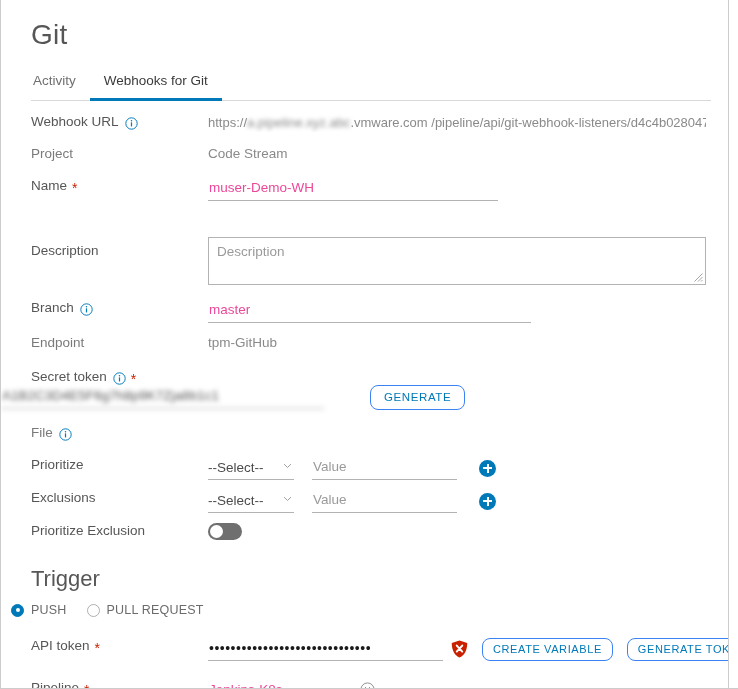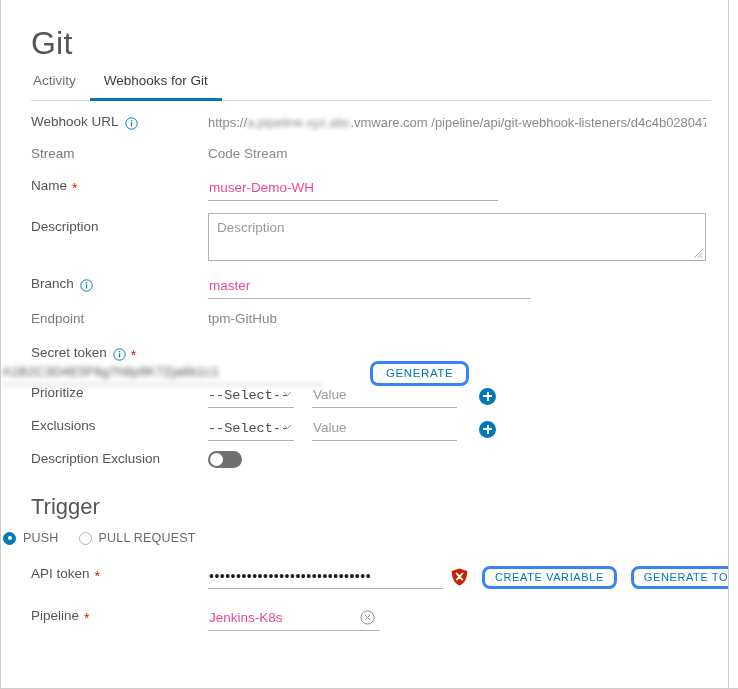--- a/index.html
+++ b/index.html
@@ -31,22 +31,22 @@
     width: 728px;
     height: 689px;
     box-sizing: border-box;
     border-right: 1px solid #cdcdcd;
     background: #fff;
     overflow: hidden;
   }
   .page-title {
     position: absolute;
     left: 30px;
-    top: 28px;
-    font-size: 32px;
+    top: 20px;
+    font-size: 28px;
     font-weight: 400;
     color: #565656;
     letter-spacing: 0.2px;
     line-height: 30px;
   }
   
   .tabbar {
     position: absolute;
     left: 30px;
     top: 72px;
@@ -195,21 +195,20 @@
   
   .uselect {
     position: relative;
     width: 86px;
     border-bottom: 1px solid #b3b3b3;
     height: 24px;
     display: flex;
     align-items: center;
     cursor: pointer;
     box-sizing: border-box;
-    font-family: Liberation Mono, monospace;
   }
   .uselect .sel-text {
     font-size: 13.5px;
     color: #4b4b4b;
     line-height: 18px;
   }
   .uselect .chev {
     position: absolute;
     right: 2px;
     top: 7px;
@@ -217,21 +216,21 @@
     height: 6px;
   }
   
   .btn {
     font-family: "Liberation Sans", sans-serif;
     display: inline-flex;
     align-items: center;
     justify-content: center;
     height: 23px;
     padding: 0 10px;
-    border: 3px solid #3b82f6;
+    border: 1px solid #3b82f6;
     border-radius: 8px;
     background: #fff;
     color: #0079b8;
     font-size: 11px;
     letter-spacing: 0.6px;
     cursor: pointer;
     white-space: nowrap;
     box-sizing: border-box;
   }
   .btn.lg { height: 25px; font-size: 11.5px; padding: 0 13px; }
@@ -350,37 +349,37 @@
                 <rect x="7.25" y="6.6" width="1.5" height="5" fill="#0079b8"></rect>
               </svg>
         </span>
       </div>
       <div class="ctrl" style="padding-top:1px;">
         <span class="url-value"><span>https://</span><span class="blurred">a.pipeline.xyz.abc</span><span>.vmware.com /pipeline/api/git-webhook-listeners/d4c4b02804780</span></span>
       </div>
     </div>
 
     <div class="row" style="height:32px;">
-      <div class="label muted">Stream</div>
+      <div class="label muted">Project</div>
       <div class="ctrl">
         <span class="readonly">Code Stream</span>
       </div>
     </div>
 
     <div class="row" style="height:36px;">
       <div class="label">
         <span>Name</span>
         <span class="req">*</span>
       </div>
       <div class="ctrl">
         <input class="uinput w290" type="text" value="muser-Demo-WH" style="">
       </div>
     </div>
 
-    <div class="row" style="height:62px;">
+    <div class="row" style="height:62px;margin-top:24px;">
       <div class="label" style="align-items:flex-start;padding-top:5px;">Description</div>
       <div class="ctrl" style="align-items:flex-start;position:relative;">
         <textarea class="tarea desc" placeholder="Description" style=""></textarea>
         <svg class="resize-grip" style="left:486px;top:36px;" width="9" height="9" viewBox="0 0 9 9">
               <path d="M8.5 0.5 L0.5 8.5 M8.5 4 L4 8.5 M8.5 7 L7 8.5" stroke="#9b9b9b" stroke-width="0.9" fill="none"></path>
             </svg>
       </div>
     </div>
 
     <div class="row" style="height:35px;">
@@ -417,20 +416,33 @@
               </svg>
         </span>
         <span class="req">*</span>
       </div>
       <div class="ctrl">
         <input class="uinput w323 secret" type="text" value="A1B2C3D4E5F6g7h8p9K7Zja8b1c1" style="">
         <button class="btn lg" style="margin-left:46px;">GENERATE</button>
       </div>
     </div>
 
+    <div class="row" style="height:32px;padding-top:16px;">
+      <div class="label muted">
+        <span>File</span>
+        <span class="info-icon">
+          <svg width="13" height="13" viewBox="0 0 16 16">
+                <circle cx="8" cy="8" r="7" fill="none" stroke="#0079b8" stroke-width="1.2"></circle>
+                <circle cx="8" cy="4.6" r="0.95" fill="#0079b8"></circle>
+                <rect x="7.25" y="6.6" width="1.5" height="5" fill="#0079b8"></rect>
+              </svg>
+        </span>
+      </div>
+      <div class="ctrl"></div>
+    </div>
 
     <div class="row" style="height:33px;">
       <div class="label">Prioritize</div>
       <div class="ctrl">
         <div class="uselect">
           <span class="sel-text">--Select--</span>
           <svg class="chev" viewBox="0 0 10 7">
                 <path d="M1 1.3 L5 5.2 L9 1.3" fill="none" stroke="#9a9a9a" stroke-width="1.1"></path>
               </svg>
         </div>
@@ -447,35 +459,35 @@
           <svg class="chev" viewBox="0 0 10 7">
                 <path d="M1 1.3 L5 5.2 L9 1.3" fill="none" stroke="#9a9a9a" stroke-width="1.1"></path>
               </svg>
         </div>
         <input class="uinput w145" style="margin-left: 18px;" type="text" placeholder="Value">
         <div class="plus-btn" style="margin-left:22px;"></div>
       </div>
     </div>
 
     <div class="row" style="height:38px;">
-      <div class="label">Description Exclusion</div>
+      <div class="label">Prioritize Exclusion</div>
       <div class="ctrl">
         <div class="toggle">
           <div class="knob"></div>
         </div>
       </div>
     </div>
 
     <div class="row" style="height:33px;padding-top:8px;">
       <div class="section-head">Trigger</div>
     </div>
 
     <div class="row" style="height:36px;">
       <div class="ctrl">
-        <div class="radios" style="margin-left:2px;">
+        <div class="radios" style="margin-left:10px;">
           <div class="radio-item">
             <span class="radio-dot on"></span>
             <span class="radio-label">PUSH</span>
           </div>
           <div class="radio-item">
             <span class="radio-dot"></span>
             <span class="radio-label">PULL REQUEST</span>
           </div>
         </div>
       </div>

